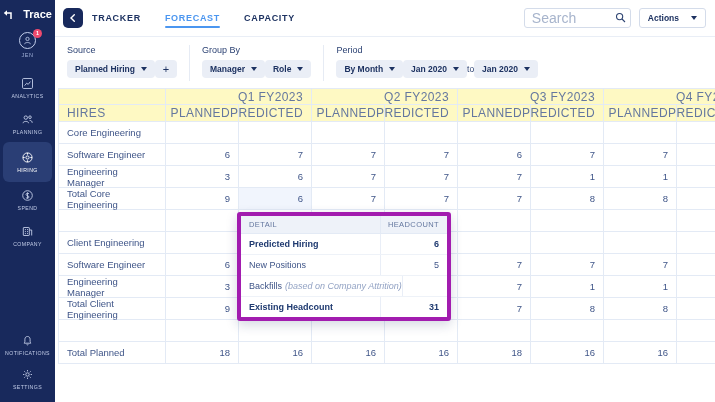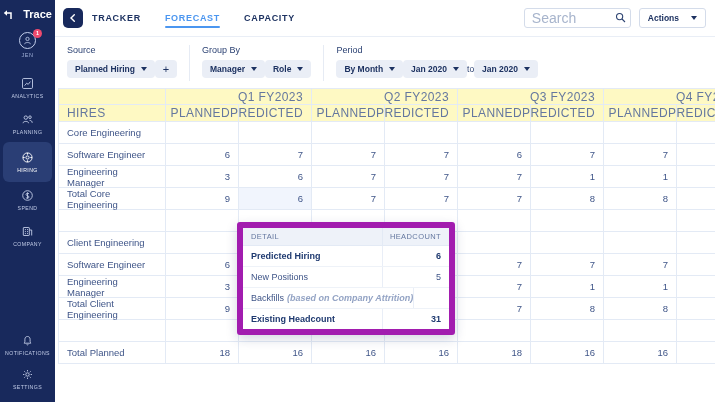--- a/index.html
+++ b/index.html
@@ -62,36 +62,36 @@
         border-top:1px solid #e3eaf5;font-size:9.5px}
   .c{border-right:1px solid #e3eaf5;border-bottom:1px solid #e3eaf5;display:flex;align-items:center;
      justify-content:flex-end;padding:0 8px;box-sizing:border-box;height:22px;color:#3f5588;background:#fff;cursor:default}
   .c.lab{justify-content:flex-start}
   .th{background:#fef9c3;height:16px;font-size:12px;color:#64779f;letter-spacing:.4px;font-weight:normal}
   .th2{height:17px}
   .qh{grid-column:span 2}
   .hl{background-color:#f1f5fd;background-image:radial-gradient(#c9d7ef 0.7px,transparent 0.7px);background-size:4px 4px}
 
   
-  .popup{position:absolute;left:182px;top:222px;width:206px;background:#fff;border:6px solid #a21caf;
+  .popup{position:absolute;left:182px;top:212px;width:206px;background:#fff;border:4px solid #a21caf;
          border-radius:3px;box-shadow:0 4px 12px rgba(24,41,92,.18);z-index:5;overflow:hidden}
   .p-head{display:grid;grid-template-columns:1fr 67px;height:17px;background:#eef2f9;border-bottom:1px solid #e3eaf5;
           font-size:7.5px;color:#64779f;letter-spacing:.4px;align-items:center}
   .ph1{padding-left:8px}
   .ph2{text-align:right;padding-right:8px;border-left:1px solid #e3eaf5;height:100%;display:flex;
        align-items:center;justify-content:flex-end}
   .p-row{display:grid;grid-template-columns:1fr 67px;height:20px;align-items:center;
          border-bottom:1px solid #eef2f8;font-size:9px;color:#3f5588}
   .p-row:last-child{border-bottom:none}
   .pl{padding-left:8px;white-space:nowrap}
   .p-row.indent .pl{}
   .pv{text-align:right;padding-right:8px;border-left:1px solid #e9eef7;height:100%;display:flex;
       align-items:center;justify-content:flex-end}
   .p-row.bold{font-weight:bold;color:#1f3a70}
-  .note{font-style:italic;color:#93a3c4;font-weight:bold;margin-left:3px}
+  .note{font-style:italic;color:#93a3c4;font-weight:normal;margin-left:3px}
 </style>
 </head>
 <body>
 
 <aside class="sidebar">
   <div class="logo">
     <span class="s-icon">
       <svg width="9" height="11" viewBox="0 0 9 11">
           <path d="M3 4 h5 v6" stroke="#fff" stroke-width="1.5" fill="none"></path>
           <path d="M4 1.2 L0.8 4 L4 6.8 z" fill="#fff"></path>

